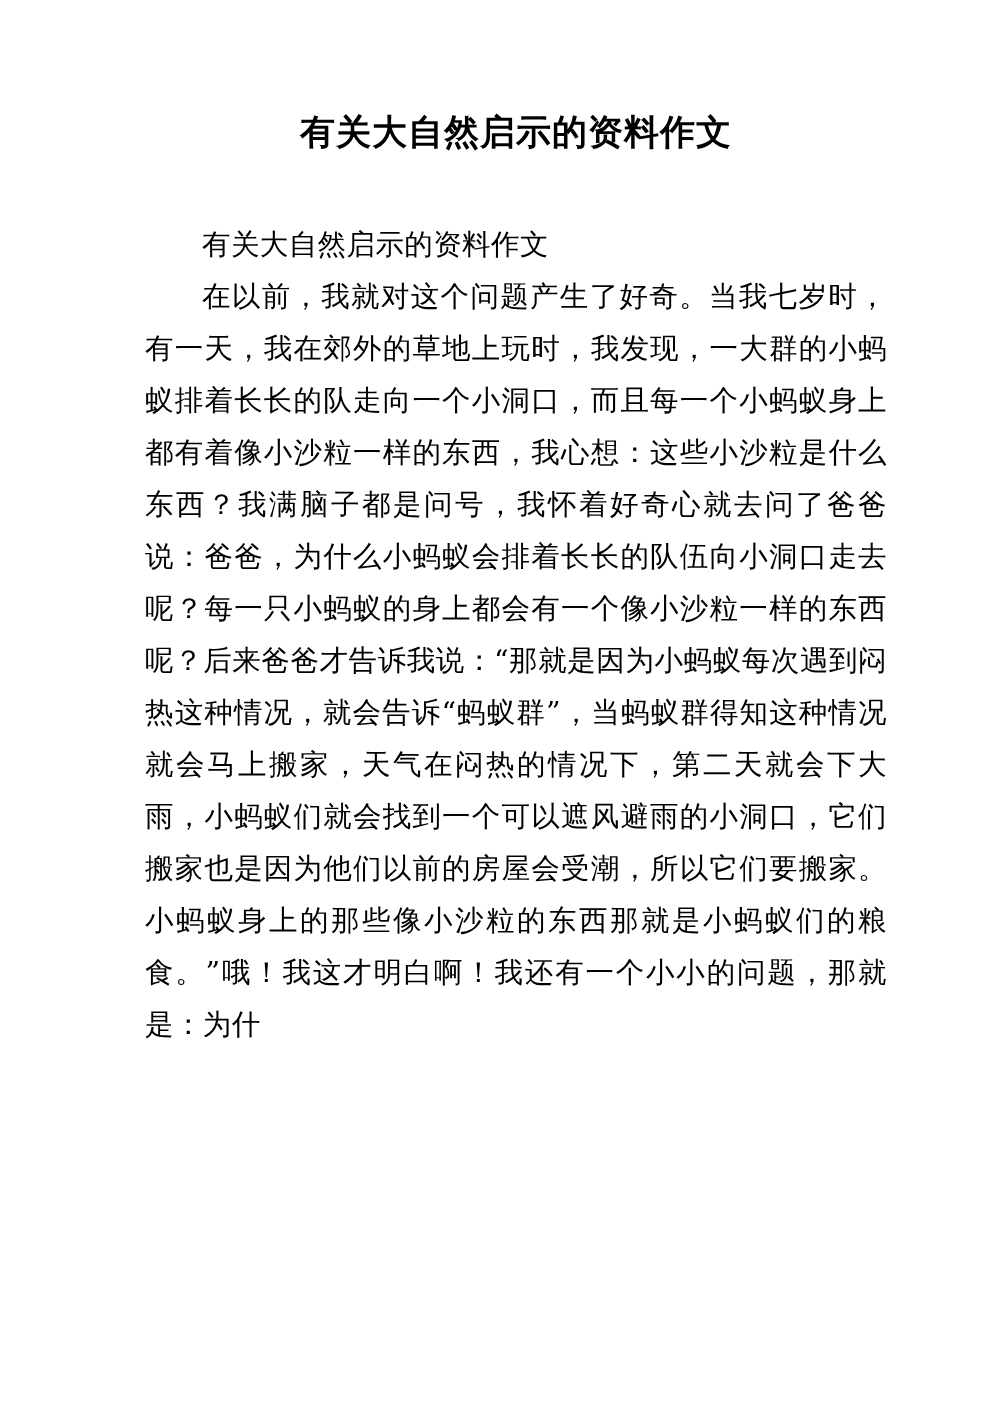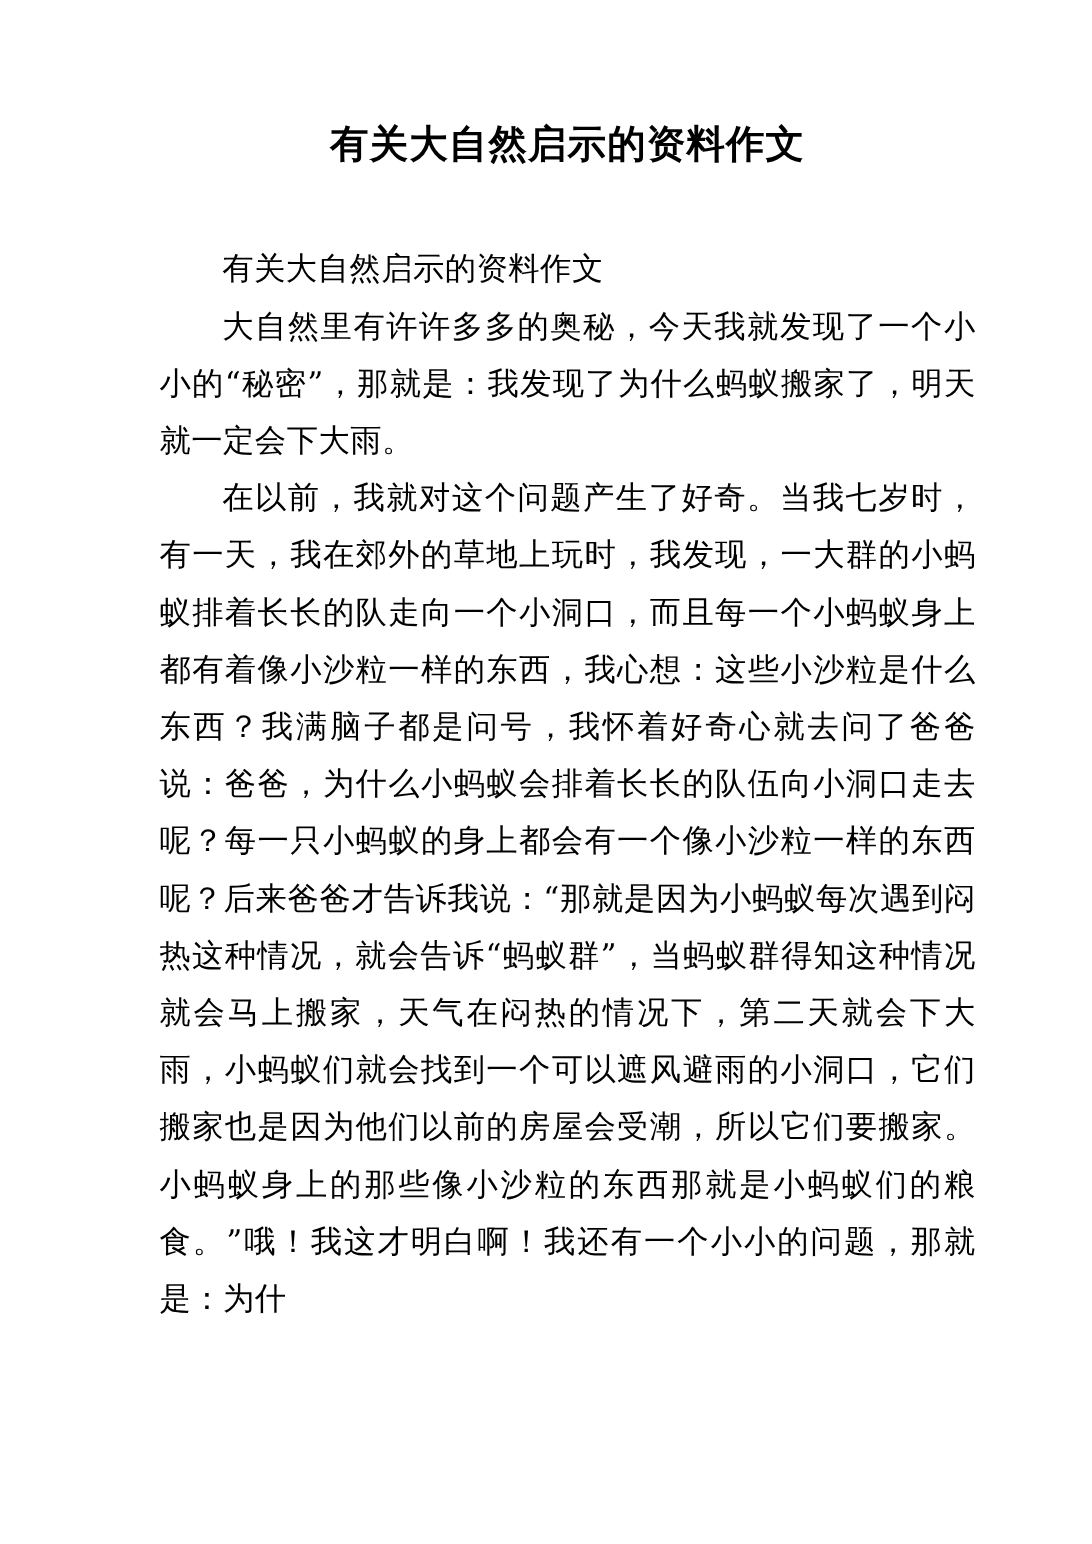--- a/index.html
+++ b/index.html
@@ -43,16 +43,15 @@
     text-indent: 2em;
   }
 </style>
 </head>
 <body>
 
 <div class="page">
   <h1 class="doc-title">有关大自然启示的资料作文</h1>
   <div class="body-text">
     <p class="para">有关大自然启示的资料作文</p>
-    <p class="para">大自然里有许许多多的奥秘，今天我就发现了一个小小的“秘密”，那就是：我发现了为什么蚂蚁搬家了，明天就一定会下大雨。</p>
     <p class="para">在以前，我就对这个问题产生了好奇。当我七岁时，有一天，我在郊外的草地上玩时，我发现，一大群的小蚂蚁排着长长的队走向一个小洞口，而且每一个小蚂蚁身上都有着像小沙粒一样的东西，我心想：这些小沙粒是什么东西？我满脑子都是问号，我怀着好奇心就去问了爸爸说：爸爸，为什么小蚂蚁会排着长长的队伍向小洞口走去呢？每一只小蚂蚁的身上都会有一个像小沙粒一样的东西呢？后来爸爸才告诉我说：“那就是因为小蚂蚁每次遇到闷热这种情况，就会告诉“蚂蚁群”，当蚂蚁群得知这种情况就会马上搬家，天气在闷热的情况下，第二天就会下大雨，小蚂蚁们就会找到一个可以遮风避雨的小洞口，它们搬家也是因为他们以前的房屋会受潮，所以它们要搬家。小蚂蚁身上的那些像小沙粒的东西那就是小蚂蚁们的粮食。”哦！我这才明白啊！我还有一个小小的问题，那就是：为什</p>
   </div>
 </div>
 
 </body></html>

